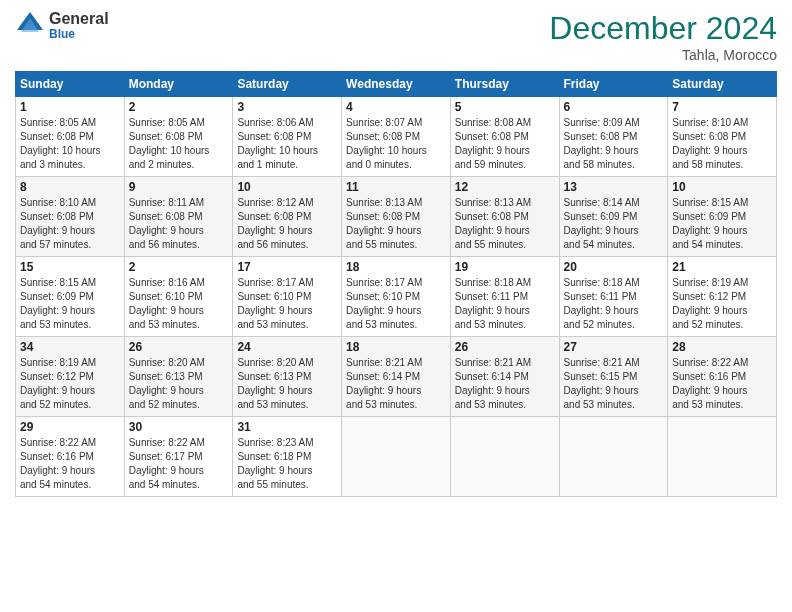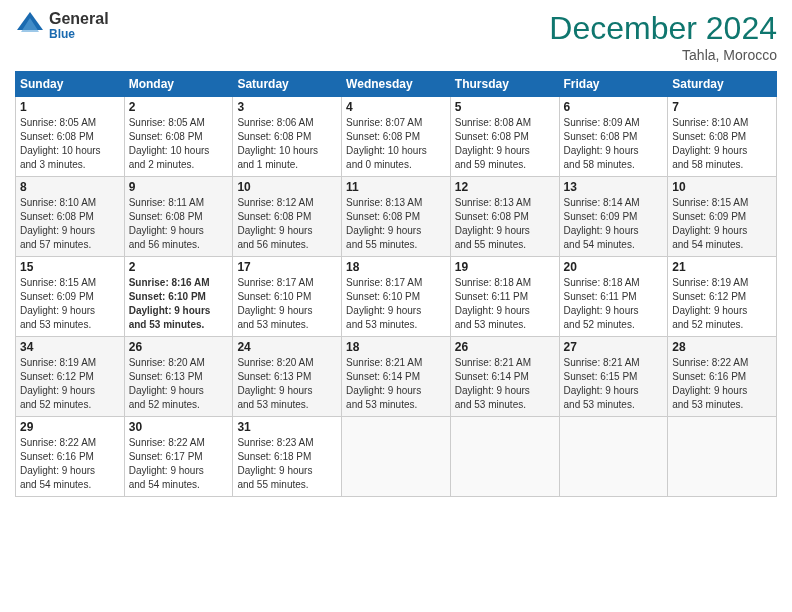--- a/index.html
+++ b/index.html
@@ -239,21 +239,21 @@
         <tr>
           <td>
             <span class="day-num">15</span>
             <div class="day-info" style="white-space: pre-line;">Sunrise: 8:15 AM
 Sunset: 6:09 PM
 Daylight: 9 hours
 and 53 minutes.</div>
           </td>
           <td>
             <span class="day-num">2</span>
-            <div class="day-info" style="white-space: pre-line; font-weight: bold;">Sunrise: 8:16 AM
+            <div class="day-info" style="white-space: pre-line;">Sunrise: 8:16 AM
 Sunset: 6:10 PM
 Daylight: 9 hours
 and 53 minutes.</div>
           </td>
           <td>
             <span class="day-num">17</span>
             <div class="day-info" style="white-space: pre-line;">Sunrise: 8:17 AM
 Sunset: 6:10 PM
 Daylight: 9 hours
 and 53 minutes.</div>

